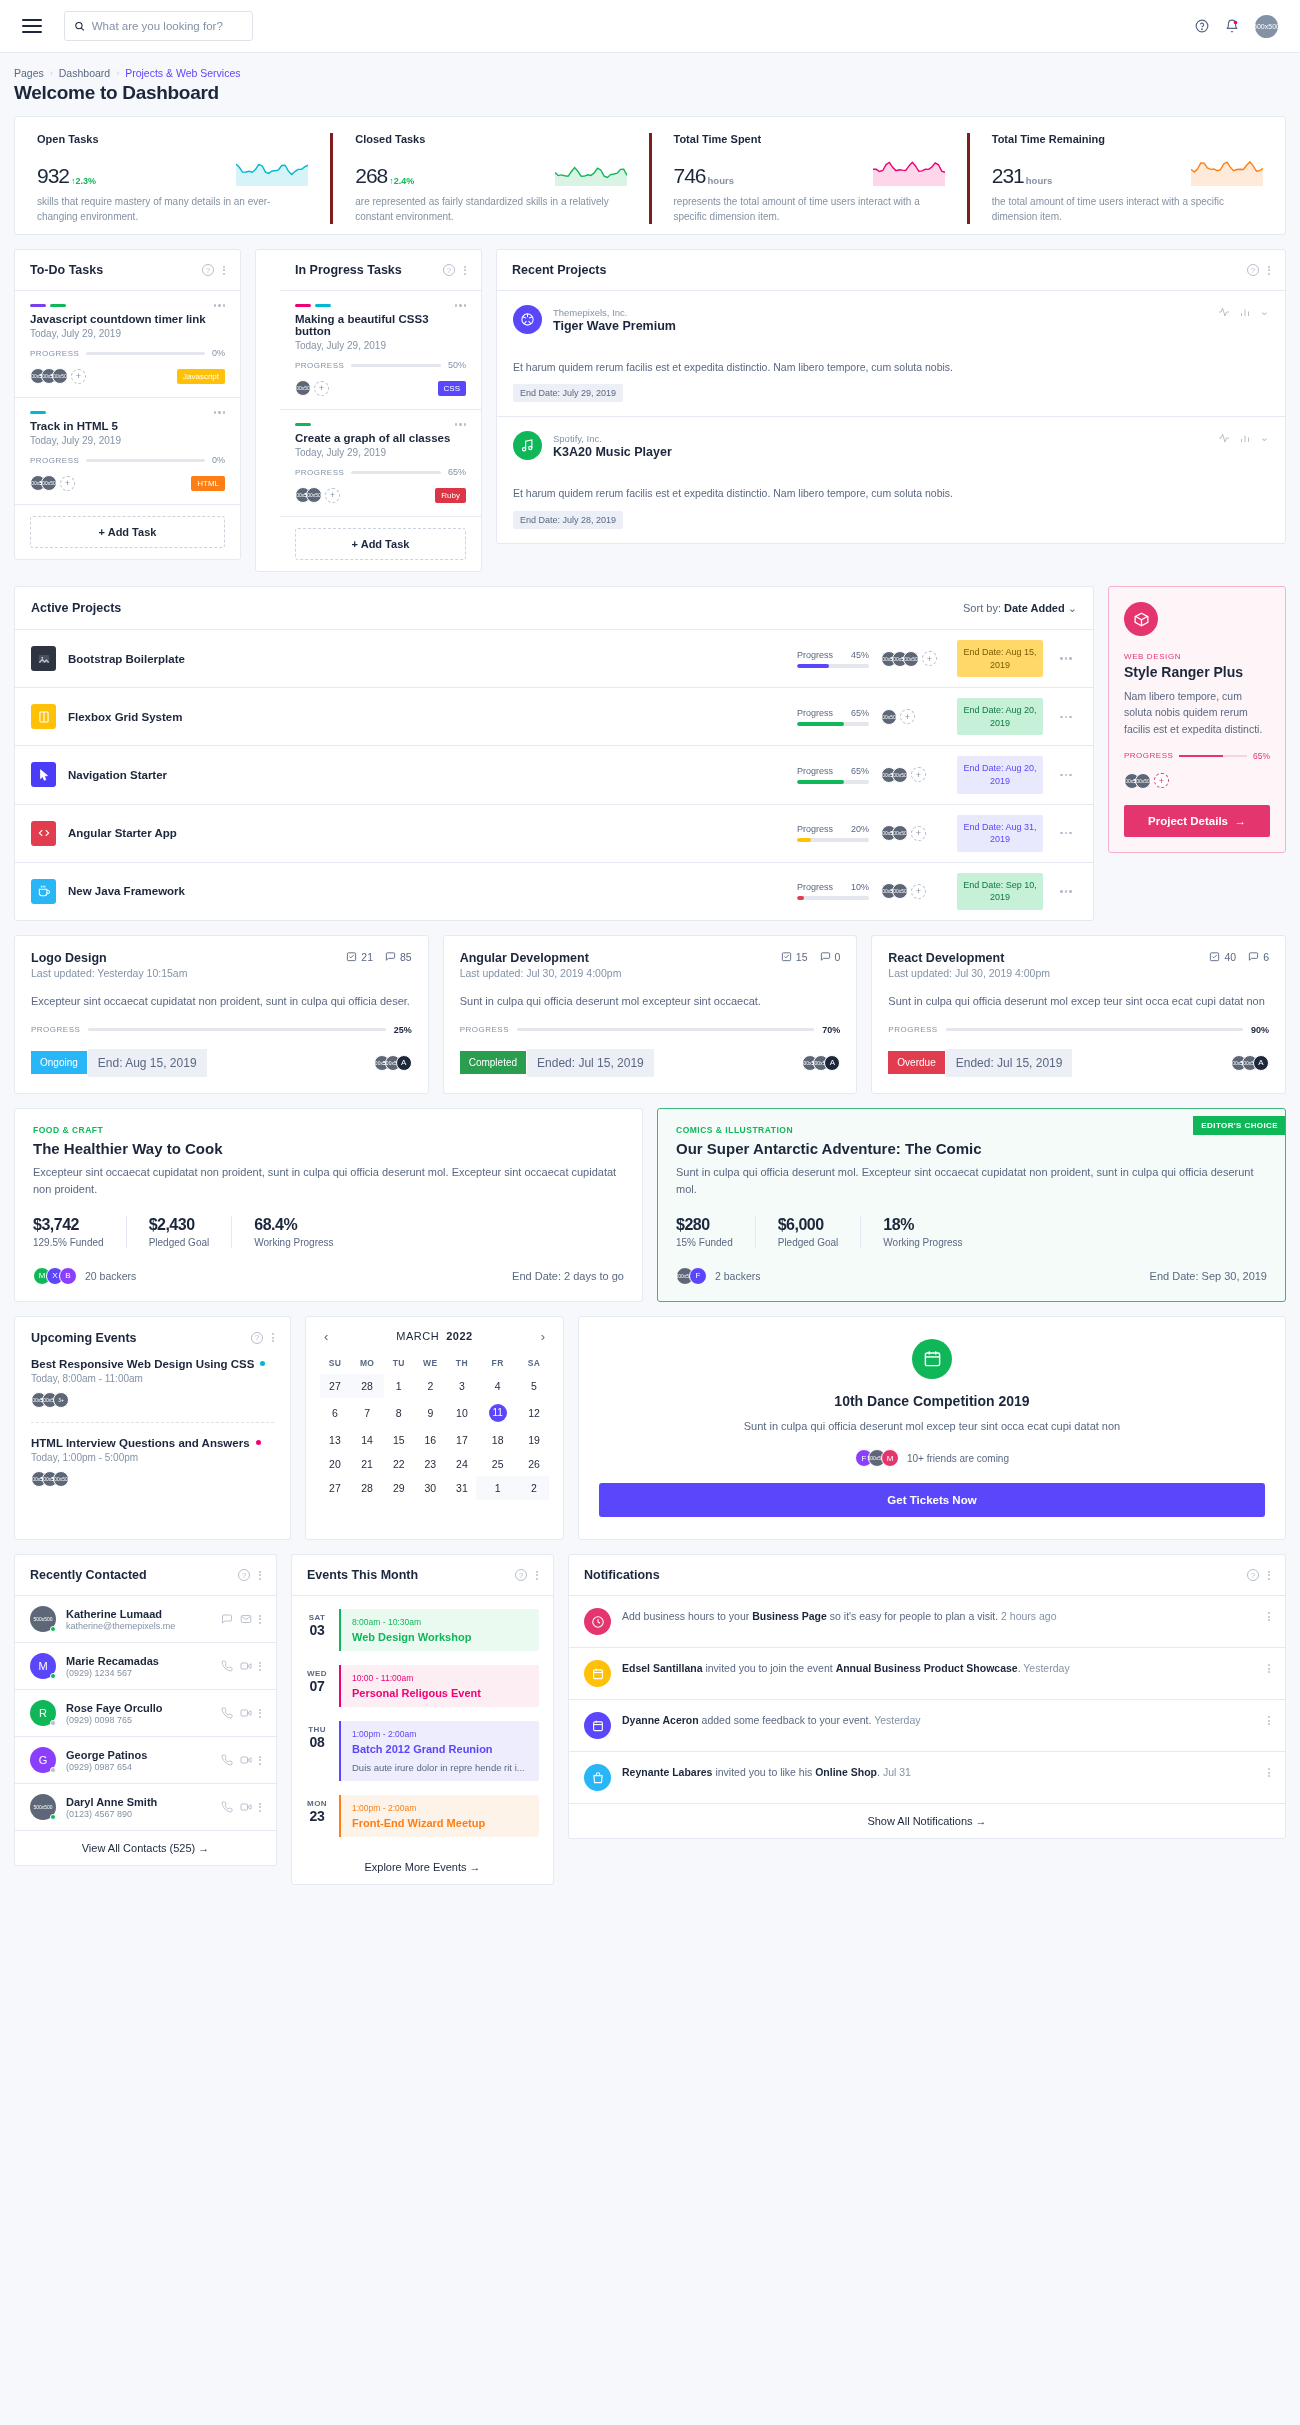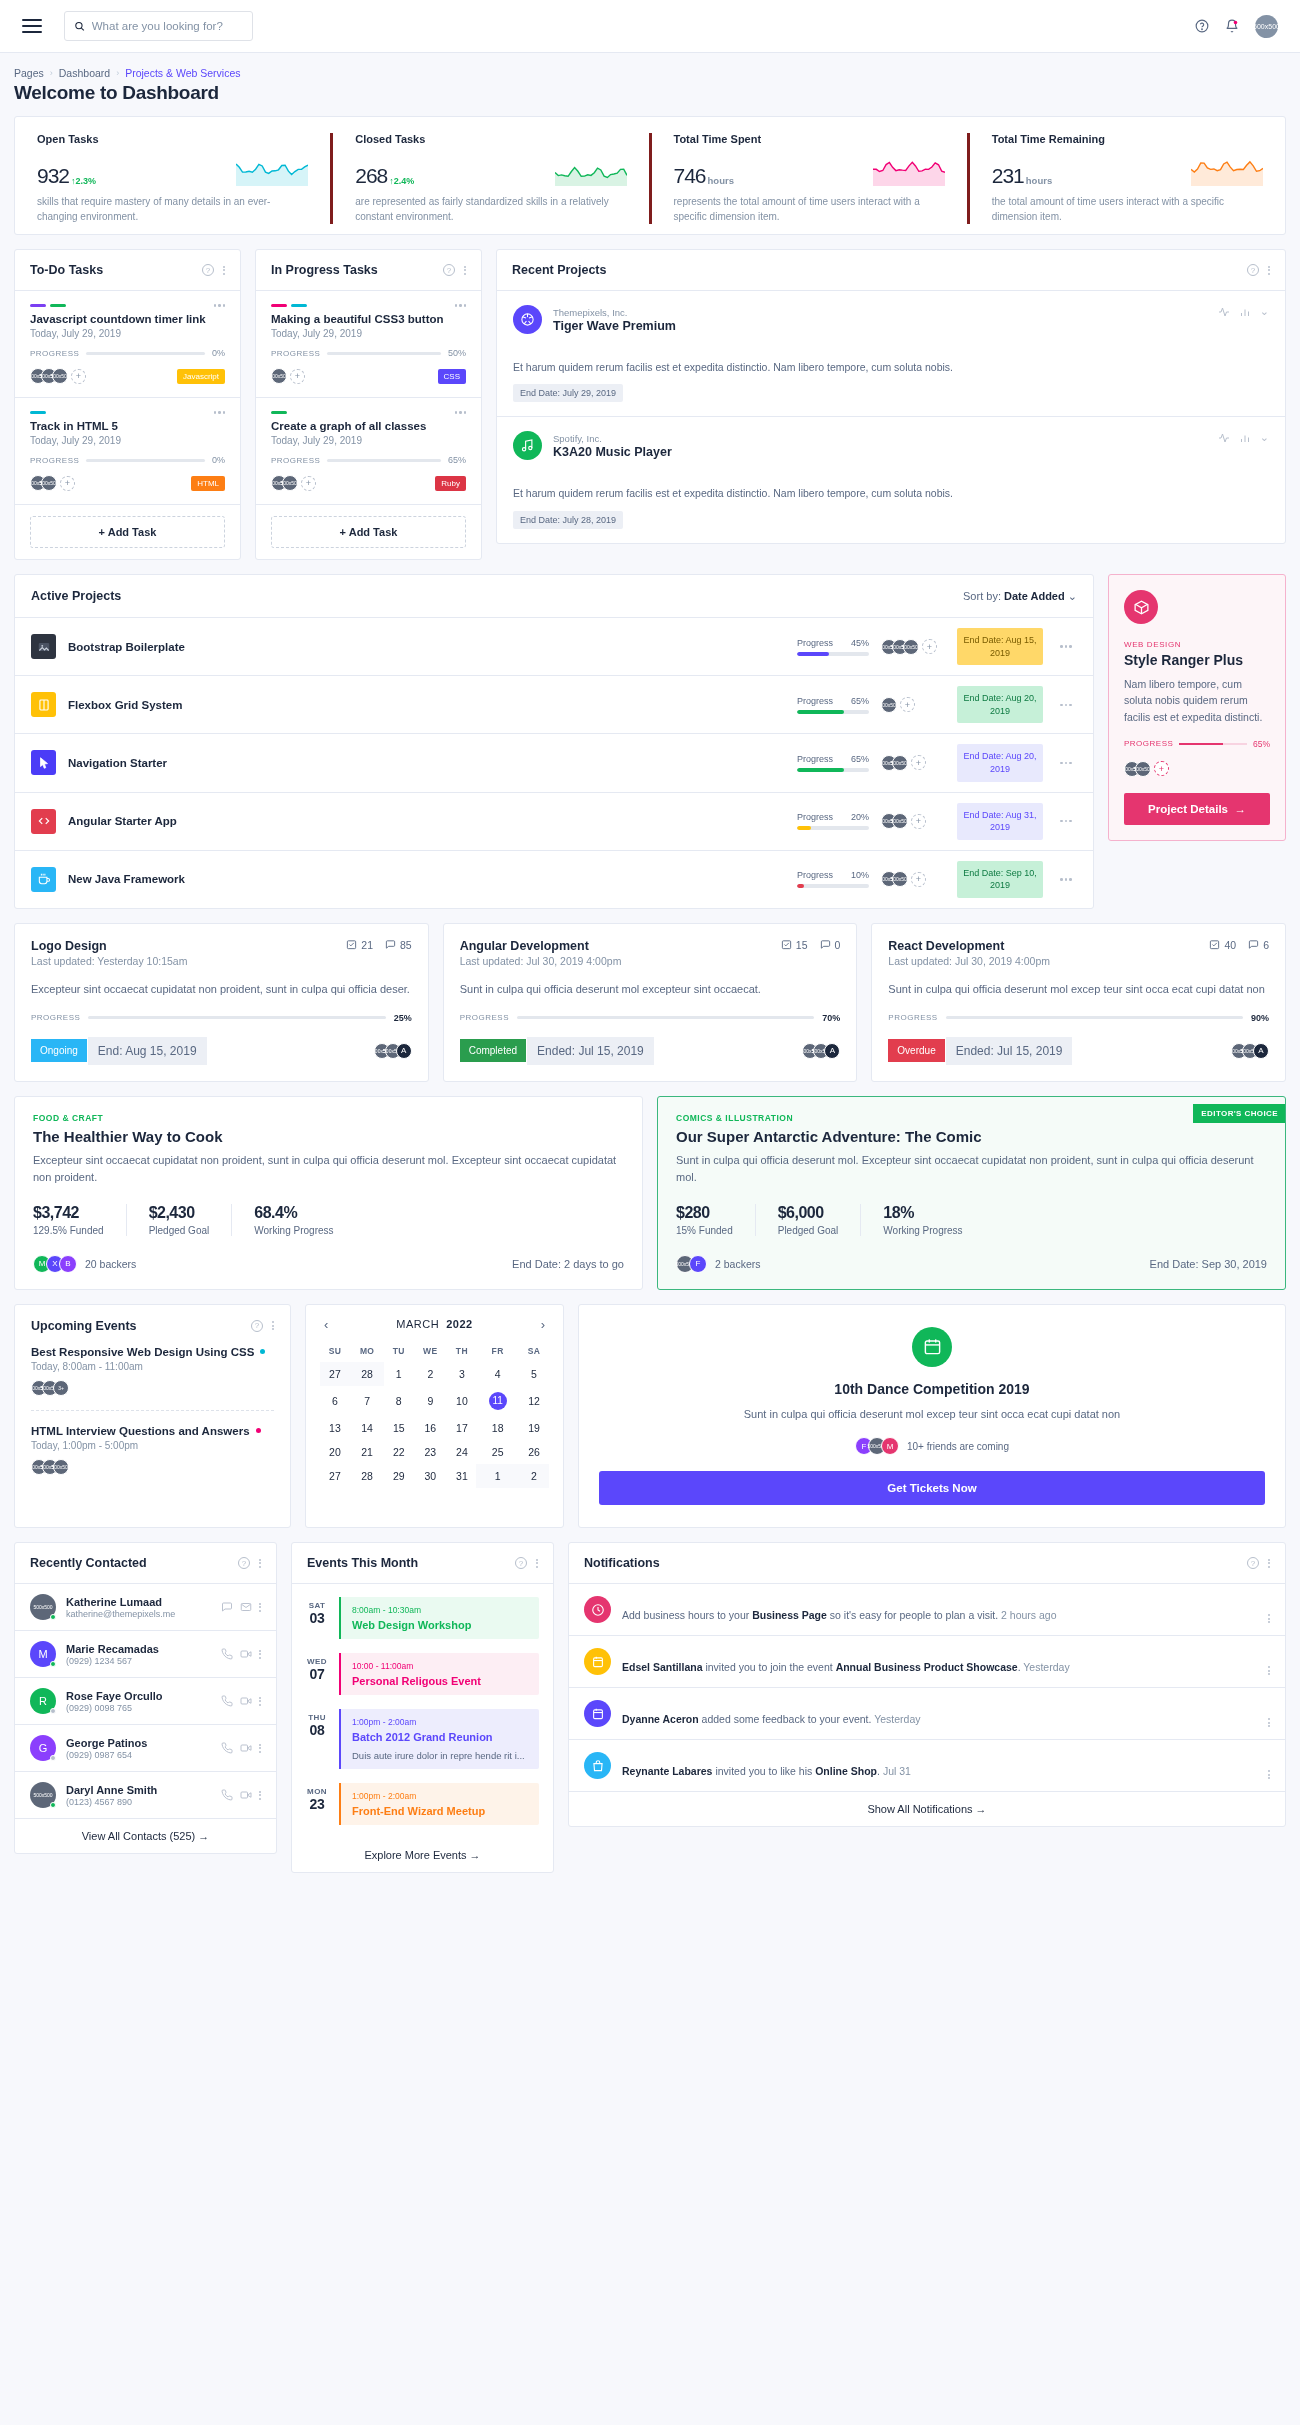--- a/index.html
+++ b/index.html
@@ -73,21 +73,21 @@
   .qmark { width:12px;height:12px;border:1px solid #b7bfcc;border-radius:50%;
           font-size:8px;display:flex;align-items:center;justify-content:center;color:#b7bfcc;}
   .kebab { display:flex;flex-direction:column;gap:1.5px;align-items:center;}
   .kebab i { width:2px;height:2px;background:#b7bfcc;border-radius:50%;display:block;}
   .dots3 { display:flex;gap:2px;align-items:center;}
   .dots3 i { width:2.5px;height:2.5px;background:#b7bfcc;border-radius:50%;display:block;}
 
   
   .three-col { display:flex; gap:14px; margin-top:14px; align-items:flex-start;}
   .col-todo { width: 227px; }
-  .col-prog { width: 227px; }
+  .col-prog { width: 227px; padding-left: 24px; }
   .col-recent { flex: 1; }
   .task-item { padding: 13px 15px; border-bottom:1px solid #e5e9f2; }
   .task-top { display:flex; align-items:center; justify-content:space-between; margin-bottom:6px;}
   .tagbars { display:flex; gap:4px; }
   .tagbar { width:16px;height:3px;border-radius:2px; }
   .task-name { font-size:11.5px; font-weight:700; margin-bottom:3px; }
   .task-date { font-size:10px; color:#8392a5; margin-bottom:9px; }
   .prog-row { display:flex; align-items:center; gap:7px; margin-bottom:10px;}
   .prog-label { font-size:8px; letter-spacing:0.5px; color:#8392a5; }
   .prog-track { flex:1; height:3px; background:#e3e7ed; border-radius:2px; overflow:hidden;}
@@ -226,21 +226,21 @@
   .ct-acts { margin-left:auto; display:flex; align-items:center; gap:7px; color:#b7bfcc;}
   .card-foot { text-align:center; padding:11px 0; font-size:11px; color:#1c273c; cursor:pointer;}
   .em-row { display:flex; gap:9px; padding:7px 14px 7px 12px; }
   .em-day { width:26px; text-align:center; flex:none; padding-top:4px;}
   .em-dow { font-size:8px; color:#596882; font-weight:700; letter-spacing:0.4px;}
   .em-dd { font-size:14px; font-weight:700; letter-spacing:-0.3px;}
   .em-box { flex:1; padding:8px 11px; border-left:2.5px solid; border-radius:0 2px 2px 0;}
   .em-time { font-size:8.5px; margin-bottom:4px;}
   .em-title { font-size:11px; font-weight:700;}
   .em-note { font-size:9.5px; color:#596882; margin-top:7px;}
-  .nt-row { display:flex; gap:11px; padding:12px 15px; border-bottom:1px solid #e5e9f2; align-items:flex-end;}
+  .nt-row { display:flex; gap:11px; padding:12px 15px; border-bottom:1px solid #e5e9f2; align-items:flex-start;}
   .nt-icon { width:27px;height:27px;border-radius:50%;display:flex;align-items:center;justify-content:center;color:#fff;flex:none;}
   .nt-text { font-size:10.5px; color:#596882; line-height:1.6; flex:1;}
   .nt-text b { color:#1c273c; font-weight:700;}
   .nt-text .tm { color:#8392a5;}
   svg { display:block; }
 </style>
 </head>
 <body>
 
 <div class="topbar">

